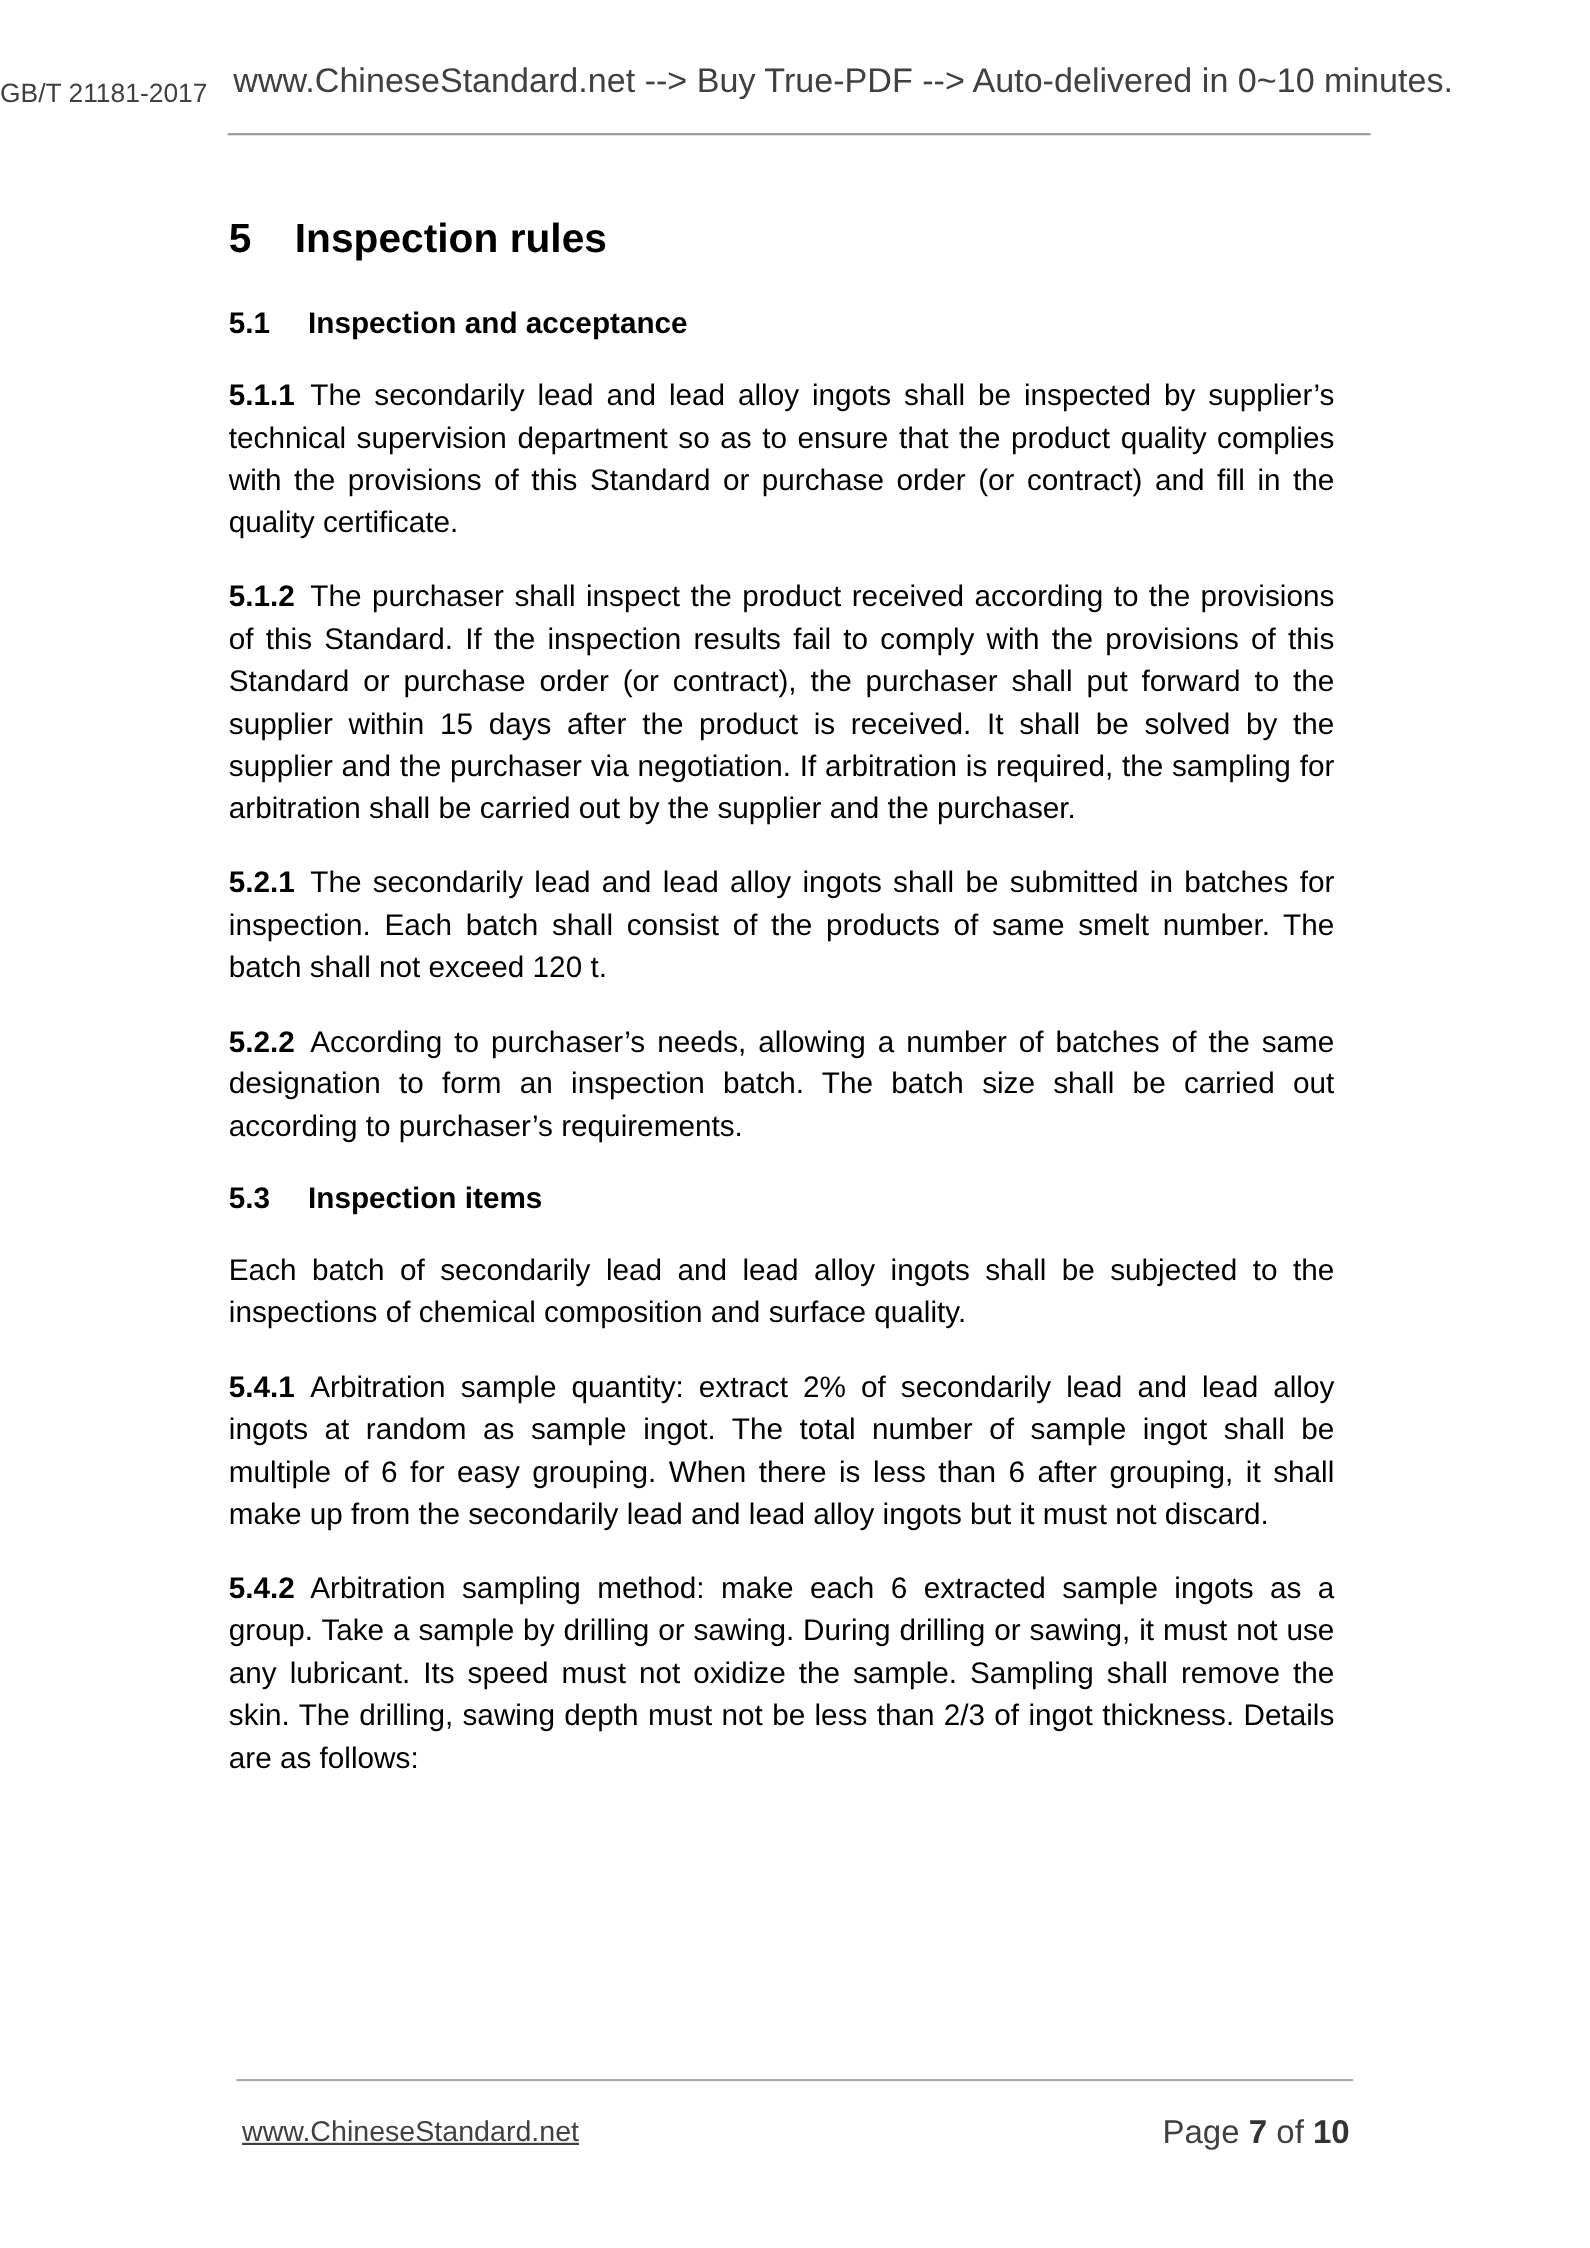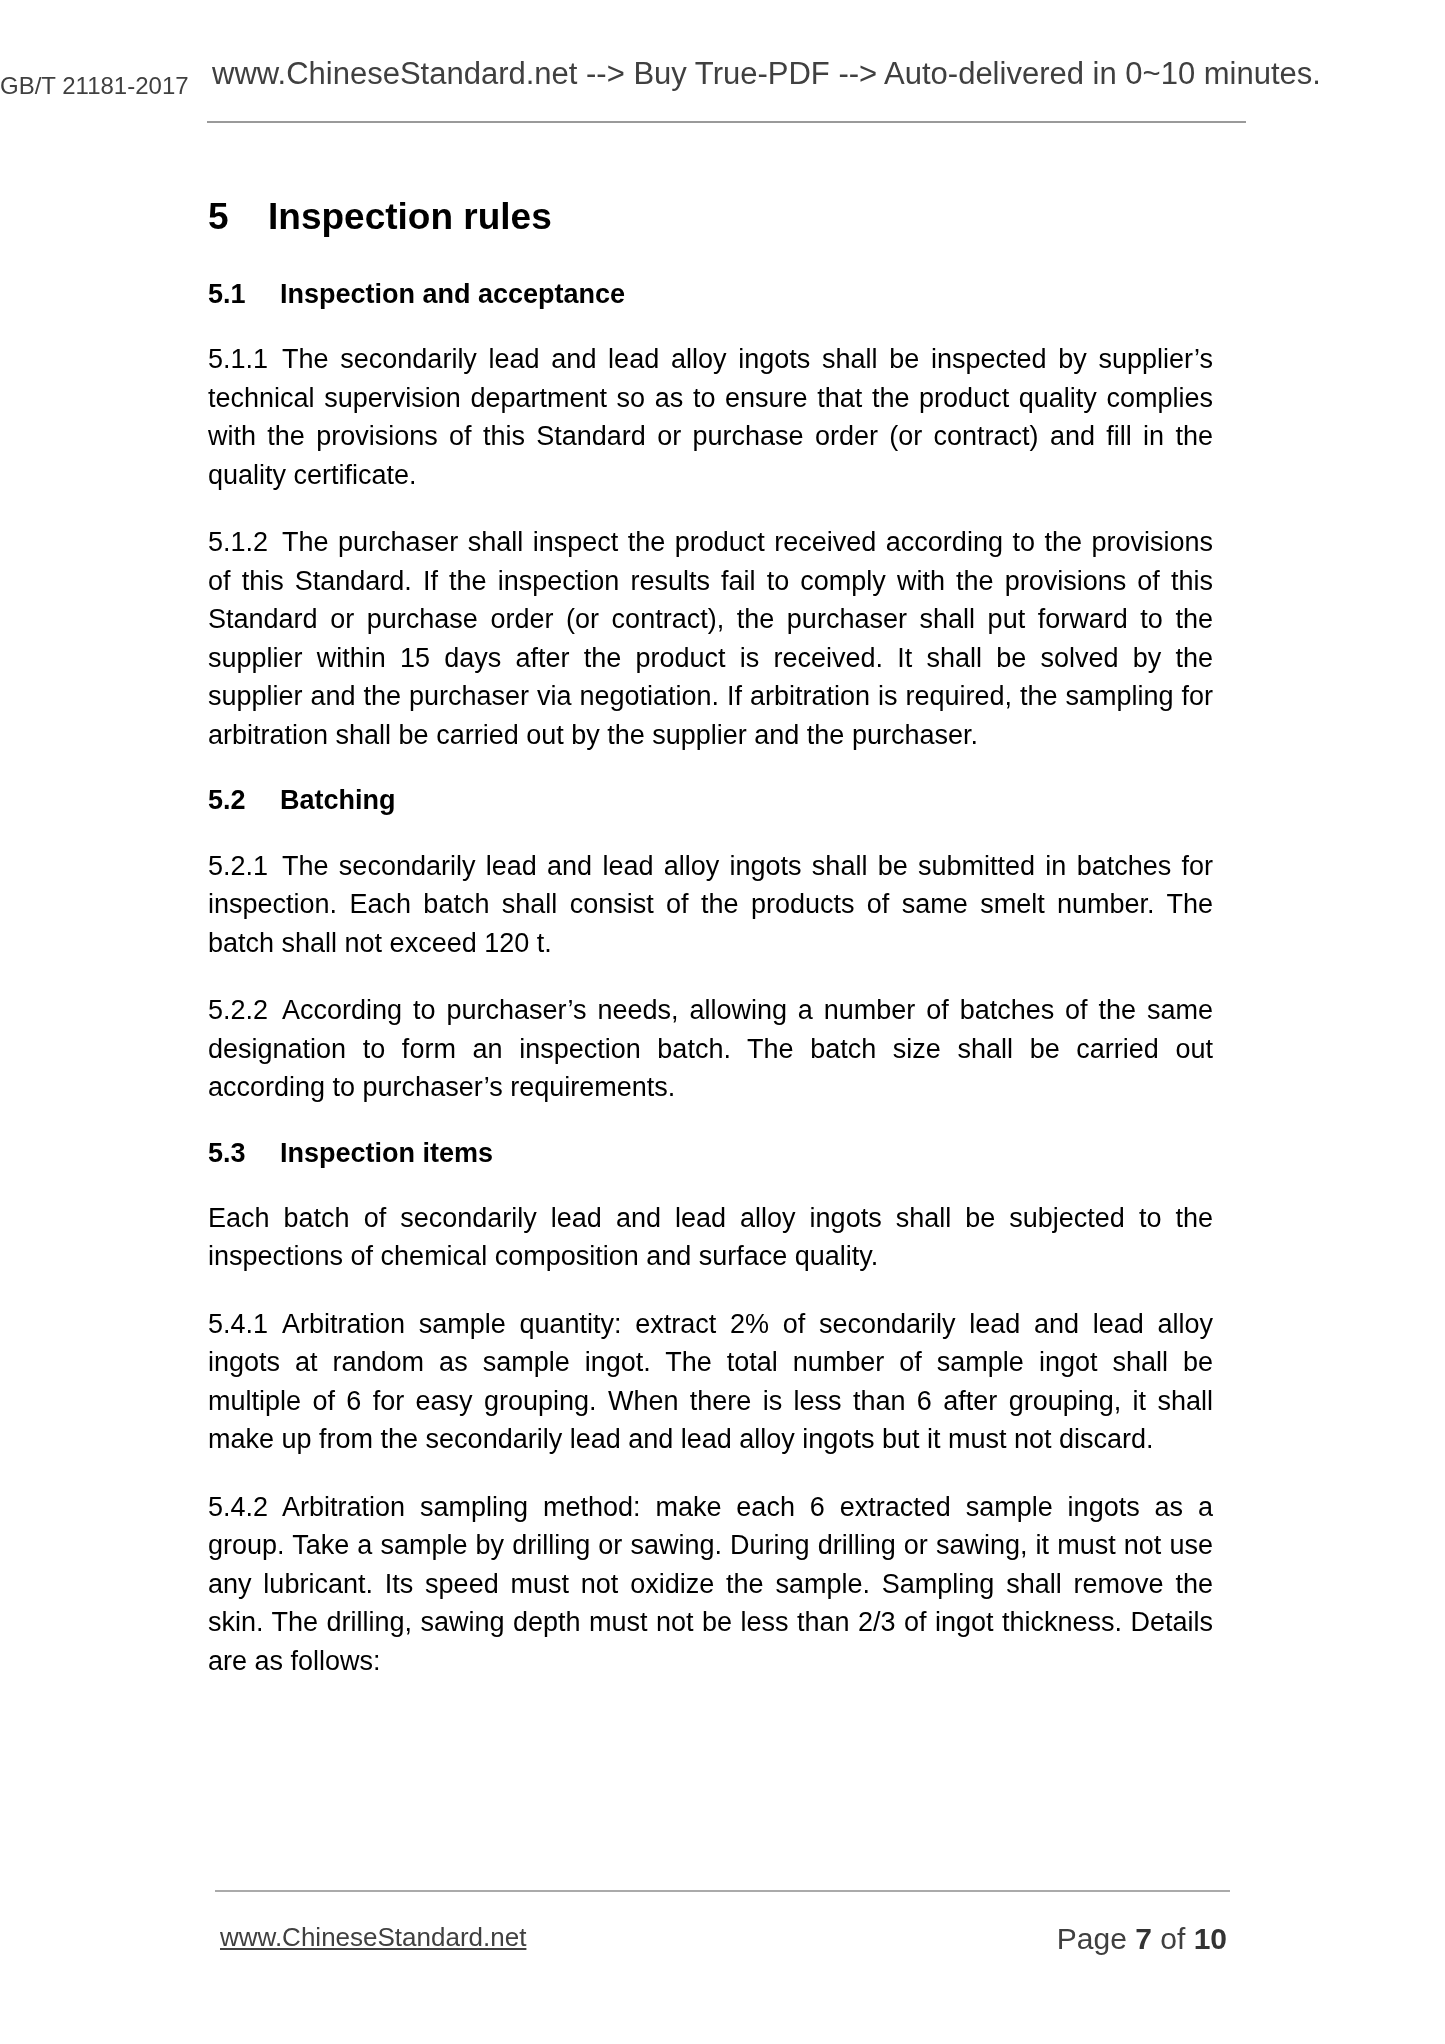--- a/index.html
+++ b/index.html
@@ -9,21 +9,21 @@
          font-size: 31px; color: #404040; letter-spacing: 0px; white-space: nowrap; padding-left: 44px; }
   .hdr-code { position: absolute; top: 72px; left: 0; width: 1445px; text-align: left;
               font-size: 24px; color: #404040; }
   .hdr-rule { position: absolute; top: 121px; left: 207px; width: 1039px; height: 2px; background: #9a9a9a; }
   .content { position: absolute; left: 208px; top: 195px; width: 1005px; }
   h1 { font-size: 37px; font-weight: bold; margin: 0 0 38px 0; line-height: 1.2; }
   h1 .num { display: inline-block; width: 60px; }
   h2 { font-size: 27px; font-weight: bold; margin: 0 0 28px 0; line-height: 1.3; }
   h2 .num { display: inline-block; width: 72px; }
   p { font-size: 27px; line-height: 38.5px; margin: 0 0 29px 0; text-align: justify; }
-  p .pn { font-weight: normal; margin-right: 14px; margin-top: 46px; }
+  p .pn { font-weight: bold; margin-right: 14px; margin-top: 46px; }
   .ftr-rule { position: absolute; top: 1890px; left: 215px; width: 1015px; height: 2px; background: #aaaaaa; }
   .ftr-link { position: absolute; top: 1922px; left: 220px; font-size: 26px; color: #404040; text-decoration: underline; }
   .ftr-page { position: absolute; top: 1922px; right: 218px; font-size: 30px; color: #404040; }
   .ftr-page b { color: #333; }
 </style>
 </head>
 <body>
 
 <div class="hdr">www.ChineseStandard.net --&gt; Buy True-PDF --&gt; Auto-delivered in 0~10 minutes.</div>
 <div class="hdr-code">GB/T 21181-2017</div>
@@ -31,21 +31,20 @@
 
 <div class="content">
   <h1>
     <span class="num">5</span><span>Inspection rules</span>
   </h1>
 
   <h2><span class="num">5.1</span><span>Inspection and acceptance</span></h2>
   <p><span class="pn">5.1.1</span><span>The secondarily lead and lead alloy ingots shall be inspected by supplier’s technical supervision department so as to ensure that the product quality complies with the provisions of this Standard or purchase order (or contract) and fill in the quality certificate.</span></p>
   <p><span class="pn">5.1.2</span><span>The purchaser shall inspect the product received according to the provisions of this Standard. If the inspection results fail to comply with the provisions of this Standard or purchase order (or contract), the purchaser shall put forward to the supplier within 15 days after the product is received. It shall be solved by the supplier and the purchaser via negotiation. If arbitration is required, the sampling for arbitration shall be carried out by the supplier and the purchaser.</span></p>
 
-  <h2><span class="num">5.2</span><span>Batching</span></h2>
   <p><span class="pn">5.2.1</span><span>The secondarily lead and lead alloy ingots shall be submitted in batches for inspection. Each batch shall consist of the products of same smelt number. The batch shall not exceed 120 t.</span></p>
   <p><span class="pn">5.2.2</span><span>According to purchaser’s needs, allowing a number of batches of the same designation to form an inspection batch. The batch size shall be carried out according to purchaser’s requirements.</span></p>
 
   <h2><span class="num">5.3</span><span>Inspection items</span></h2>
   <p><span>Each batch of secondarily lead and lead alloy ingots shall be subjected to the inspections of chemical composition and surface quality.</span></p>
 
   <p><span class="pn">5.4.1</span><span>Arbitration sample quantity: extract 2% of secondarily lead and lead alloy ingots at random as sample ingot. The total number of sample ingot shall be multiple of 6 for easy grouping. When there is less than 6 after grouping, it shall make up from the secondarily lead and lead alloy ingots but it must not discard.</span></p>
   <p><span class="pn">5.4.2</span><span>Arbitration sampling method: make each 6 extracted sample ingots as a group. Take a sample by drilling or sawing. During drilling or sawing, it must not use any lubricant. Its speed must not oxidize the sample. Sampling shall remove the skin. The drilling, sawing depth must not be less than 2/3 of ingot thickness. Details are as follows:</span></p>
 </div>
 

